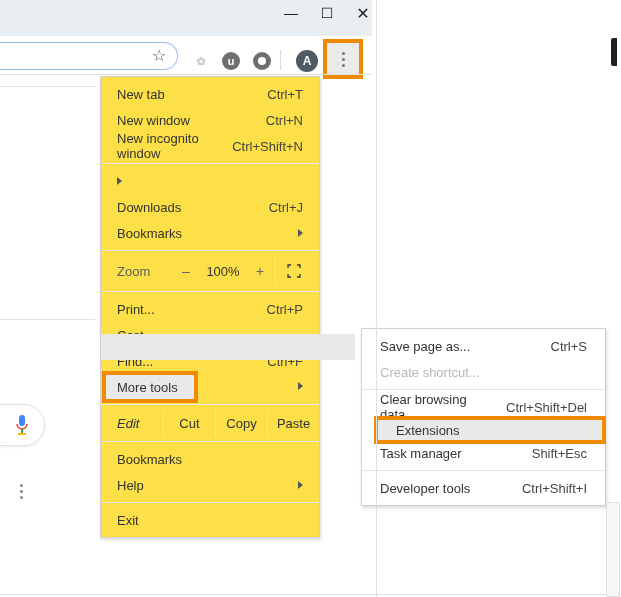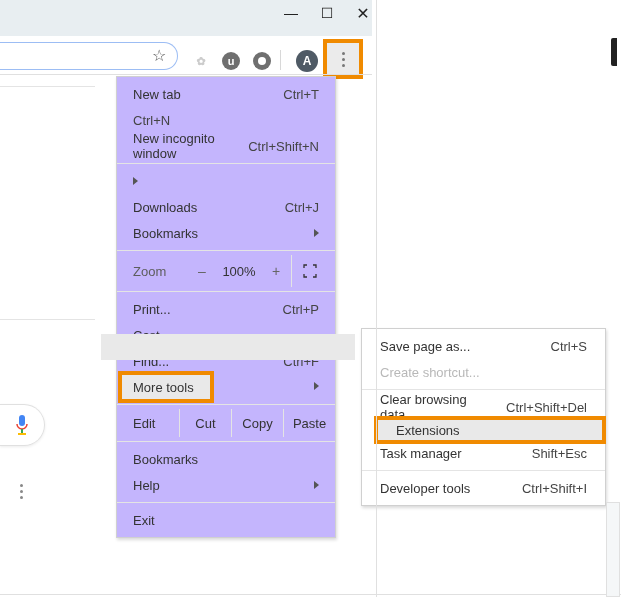--- a/index.html
+++ b/index.html
@@ -109,24 +109,23 @@
     position:absolute; left: 20px; top: 484px;
     display:flex; flex-direction:column; gap:3px;
   }
   .bottom-dots span { width:3px; height:3px; border-radius:50%; background:#888; }
 
   
   .menu {
     position: absolute;
     left: 100px; top: 76px;
     width: 220px;
-    background: #c4b5fd;
+    background: #fde047;
     border: 1px solid #d0d0d0;
     box-shadow: 1px 2px 3px rgba(0,0,0,0.15);
-    margin-left: 16px;
   }
   .menu-item {
     display: flex;
     align-items: center;
     height: 26px;
     padding: 0 16px;
     position: relative;
   }
   .menu-label { flex: 1; }
   .shortcut { color: #444; font-size: 13px; }
@@ -145,21 +144,21 @@
     width: 30px; text-align:center; color:#666; font-size:14px;
   }
   .zoom-val { width:44px; text-align:center; }
   .fullscreen {
     width: 36px; display:flex; align-items:center; justify-content:center;
     border-left:1px solid #e4e4e4; height:100%;
   }
   .edit-row {
     height: 28px; display:flex; align-items:stretch;
   }
-  .edit-row .edit-l { flex:0.9; padding-left:16px; display:flex; align-items:center; }
+  .edit-row .edit-l { flex:0.9; padding-left:16px; display:flex; align-items:center;font-style:italic; }
   .edit-row .edit-b {
     flex:1; text-align:center; border-left:1px solid #e4e4e4;
     display:flex; align-items:center; justify-content:center;
   }
 
   
   .submenu {
     position:absolute;
     left: 361px; top: 328px;
     width: 245px;
@@ -231,20 +230,21 @@
     <span></span>
   </div>
 
 <div class="menu">
   <div style="height:4px"></div>
   <div class="menu-item">
     <span class="menu-label">New tab</span>
     <span class="shortcut">Ctrl+T</span>
   </div>
   <div class="menu-item">
+    <span class="menu-label">New window</span>
     <span class="shortcut">Ctrl+N</span>
   </div>
   <div class="menu-item">
     <span class="menu-label">New incognito window</span>
     <span class="shortcut">Ctrl+Shift+N</span>
   </div>
   <div class="divider"></div>
   <div class="menu-item">
     <span class="arrow"></span>
   </div>

